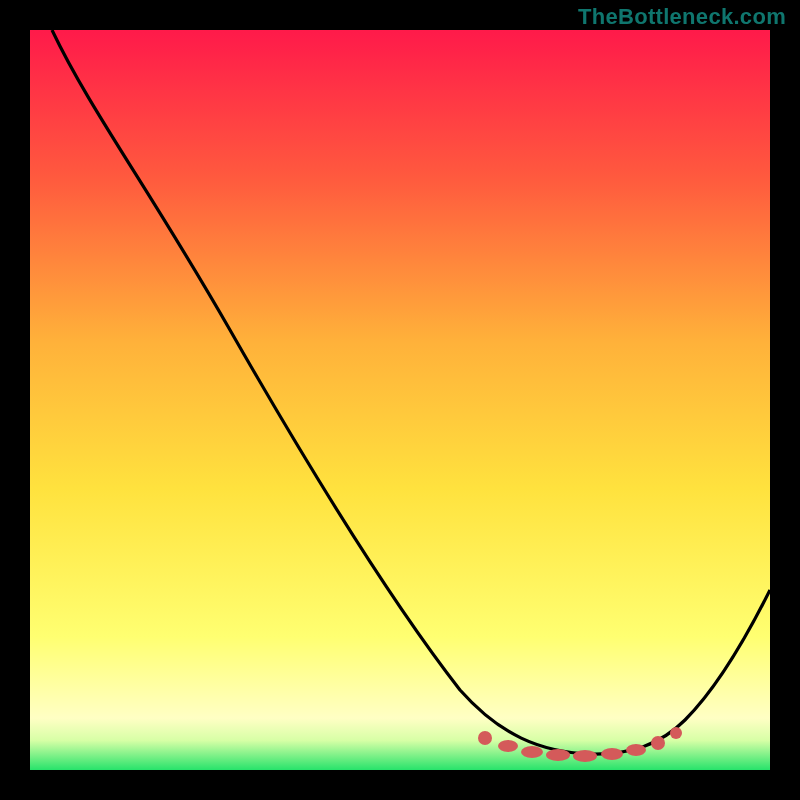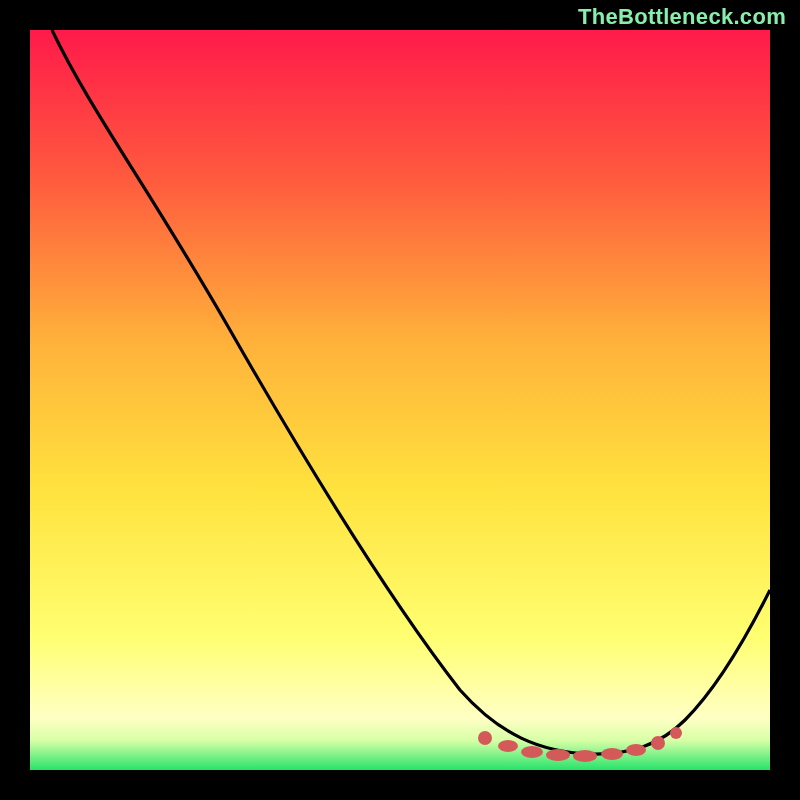--- a/index.html
+++ b/index.html
@@ -40,21 +40,21 @@
     width: 100%;
     height: 100%;
   }
   .watermark {
     position: absolute;
     top: 4px;
     right: 14px;
     font-family: Arial, Helvetica, sans-serif;
     font-size: 22px;
     font-weight: bold;
-    color: #86efac;
+    color: #0f766e;
     letter-spacing: 0.3px;
   }
 </style>
 </head>
 <body>
 
 <div class="frame">
 
   <div class="plot-area">
     <svg class="gradient" viewBox="0 0 740 740" preserveAspectRatio="none">

